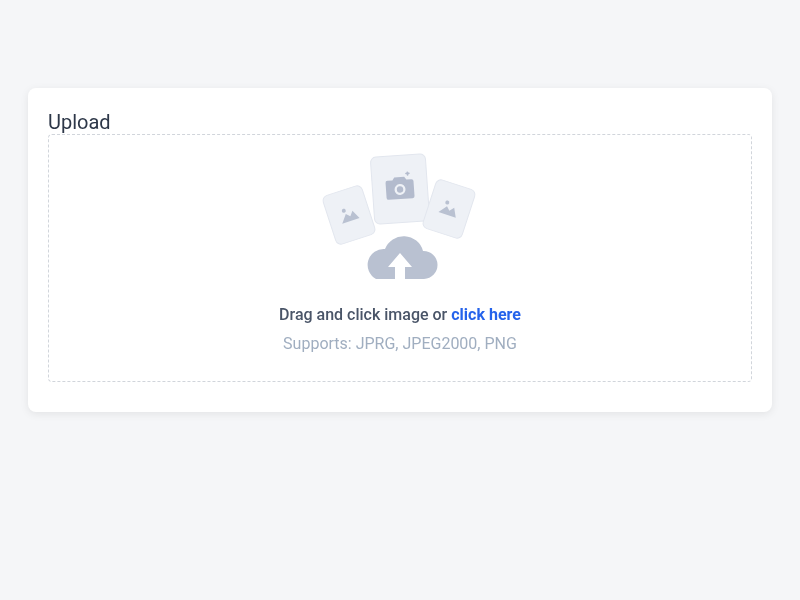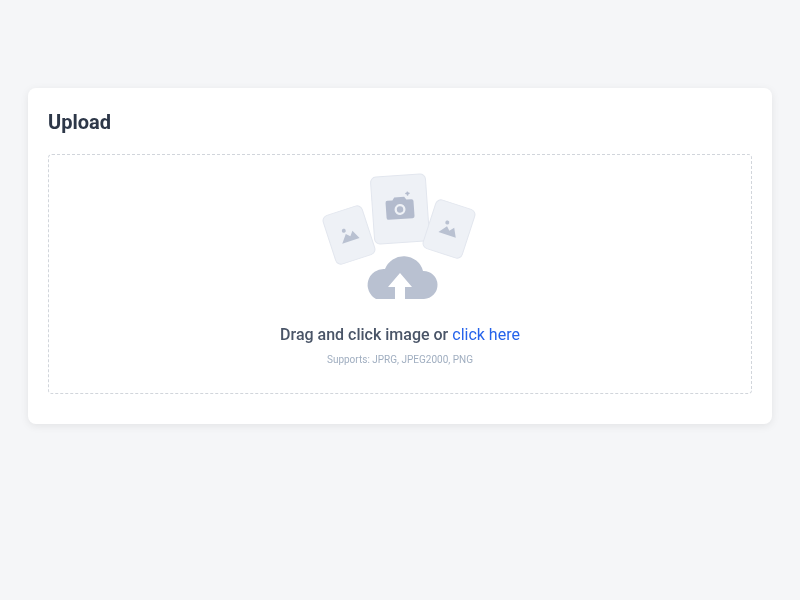--- a/index.html
+++ b/index.html
@@ -15,23 +15,22 @@
       padding: 88px 28px 0 28px;
     }
     .card {
       background: #ffffff;
       border-radius: 8px;
       box-shadow: 0 2px 8px rgba(0,0,0,0.08);
       padding: 22px 20px 30px 20px;
     }
     .card-title {
       font-size: 20px;
-      font-weight: 700;
+      font-weight: 400;
       color: #2d3748;
-      margin-bottom: 20px;
     }
     .dropzone {
       border: 1.5px dashed #d1d5db;
       border-radius: 4px;
       padding: 18px 20px 28px 20px;
       text-align: center;
       cursor: pointer;
       position: relative;
     }
     .illustration {
@@ -80,24 +79,24 @@
       justify-content: center;
     }
     .dz-text {
       font-size: 16px;
       color: #4a5568;
       font-weight: 500;
       margin-top: 6px;
     }
     .dz-link {
       color: #2563eb;
-      font-weight: 400;
+      font-weight: 700;
     }
     .dz-support {
-      font-size: 10px;
+      font-size: 16px;
       color: #a0aec0;
       margin-top: 10px;
     }
   </style>
 </head>
 <body>
 
 <div class="card">
   <h2 class="card-title">Upload</h2>
 

